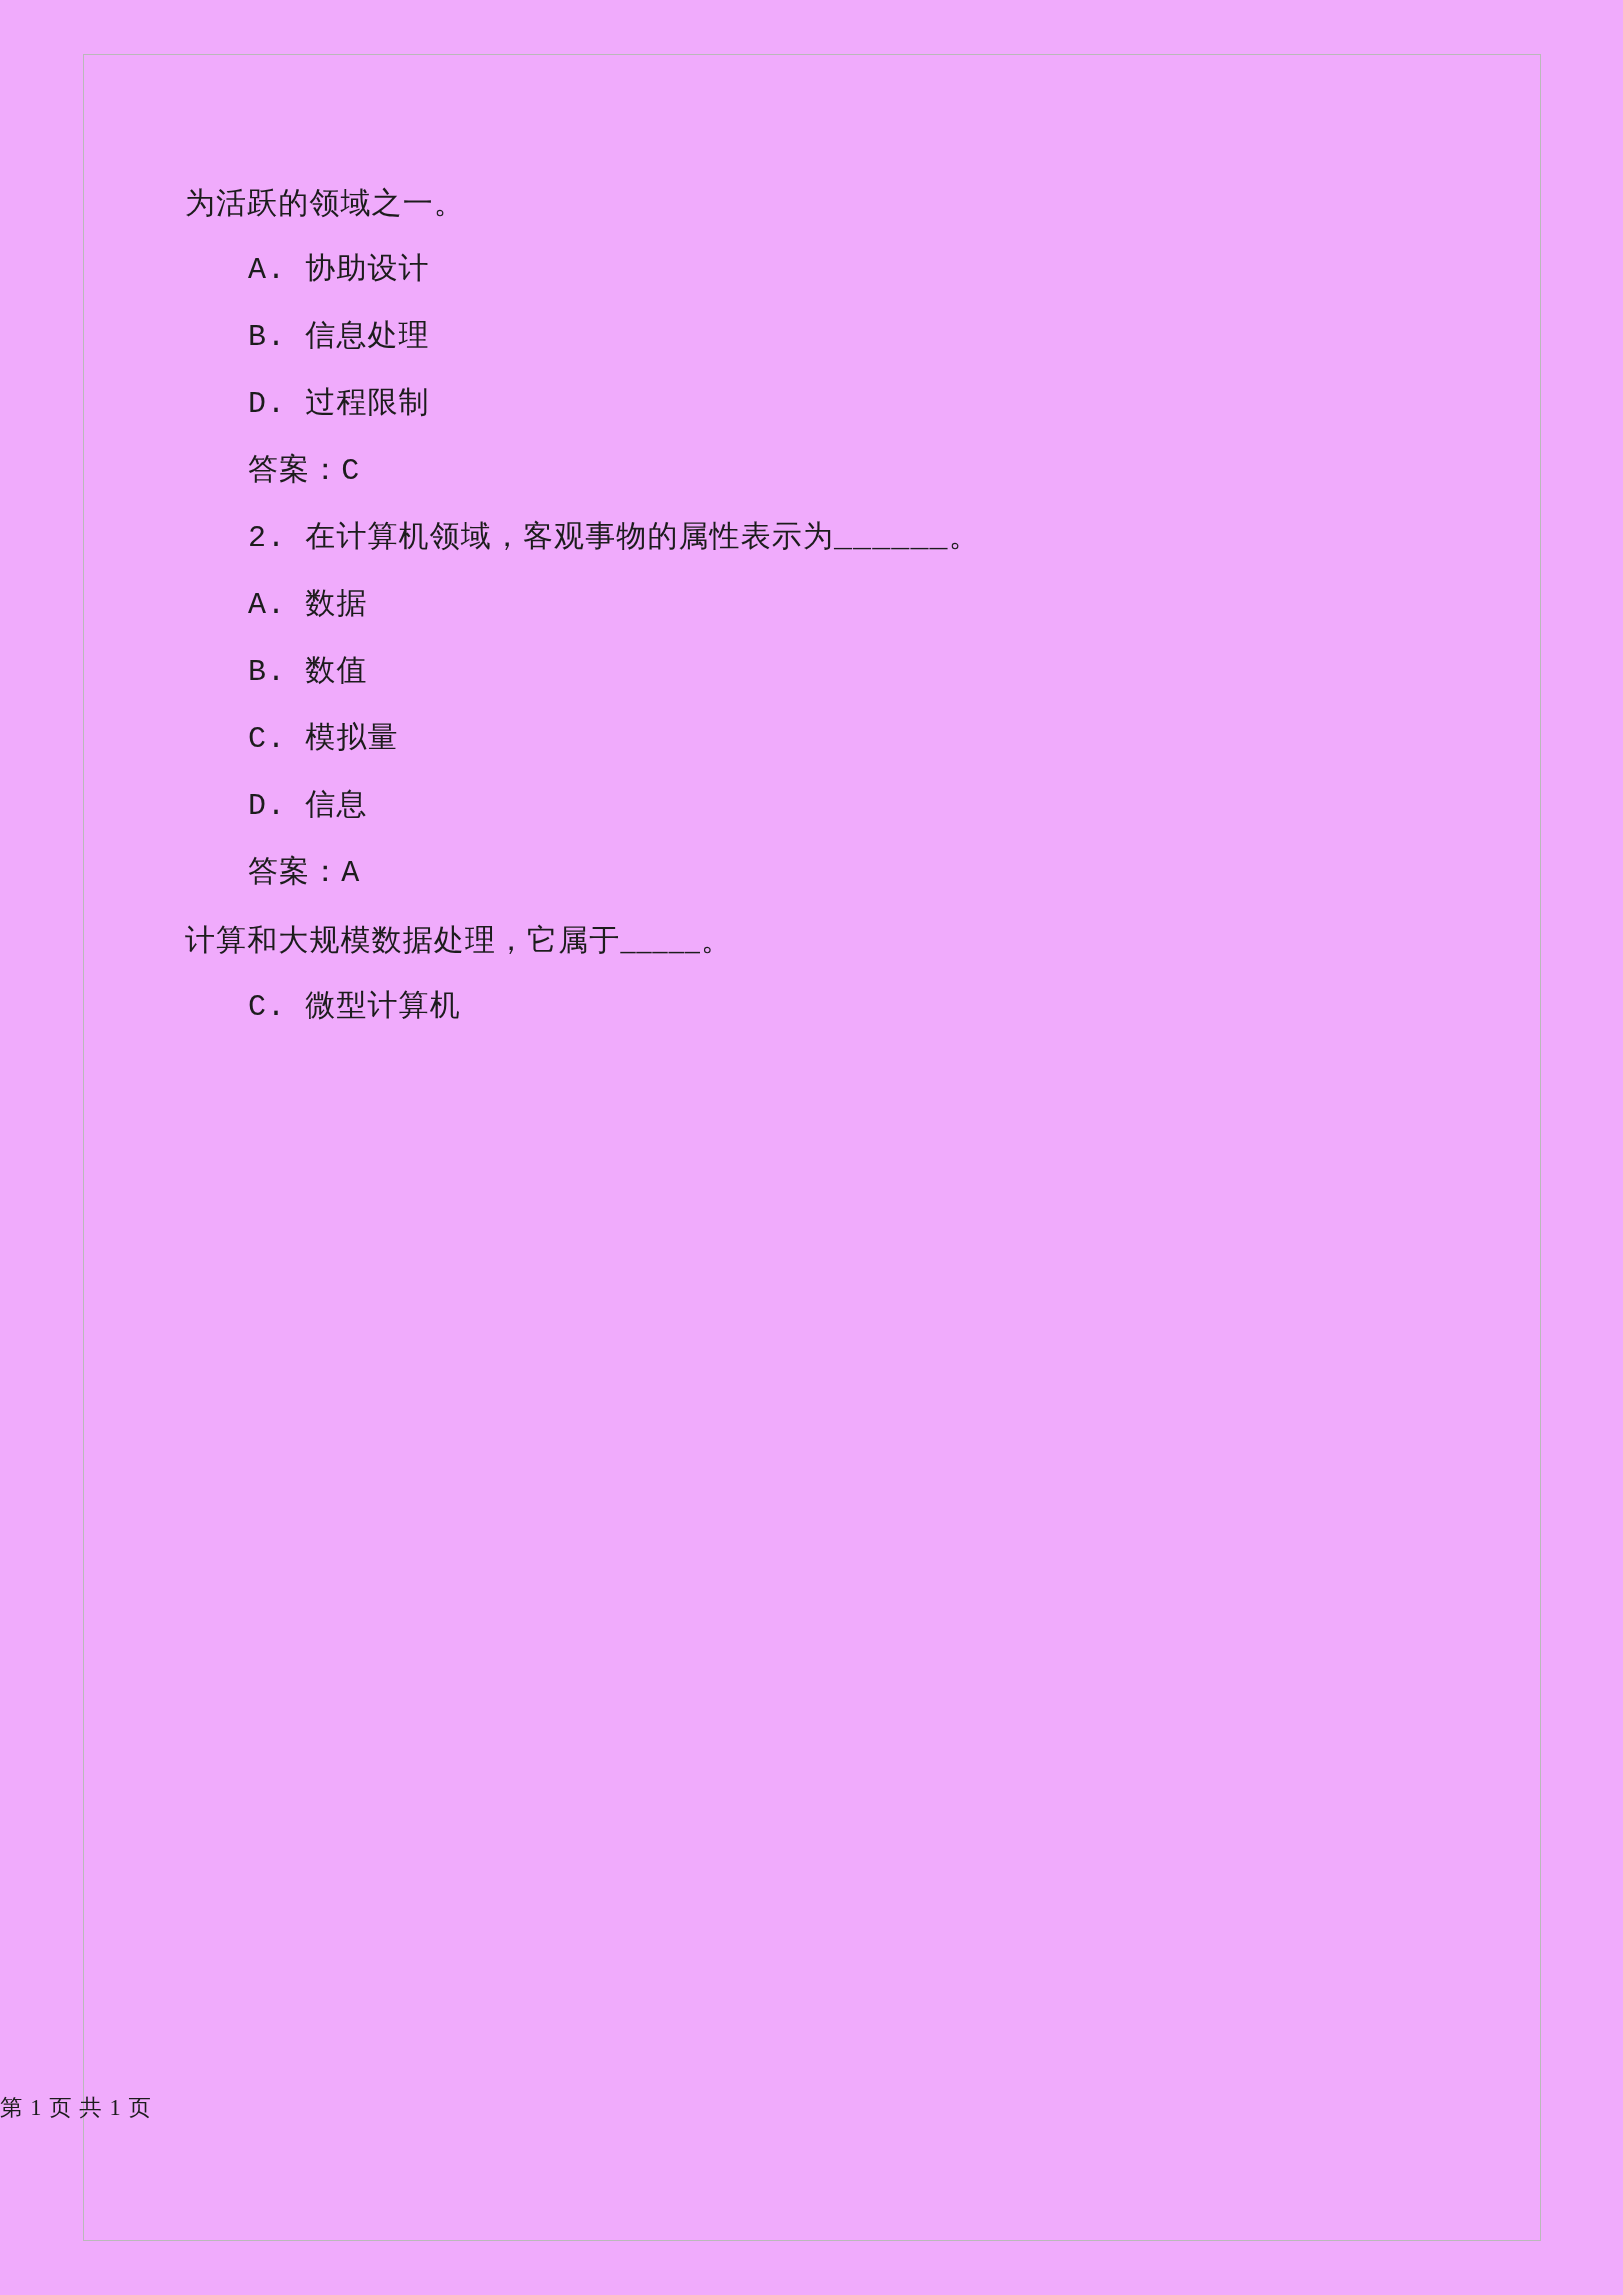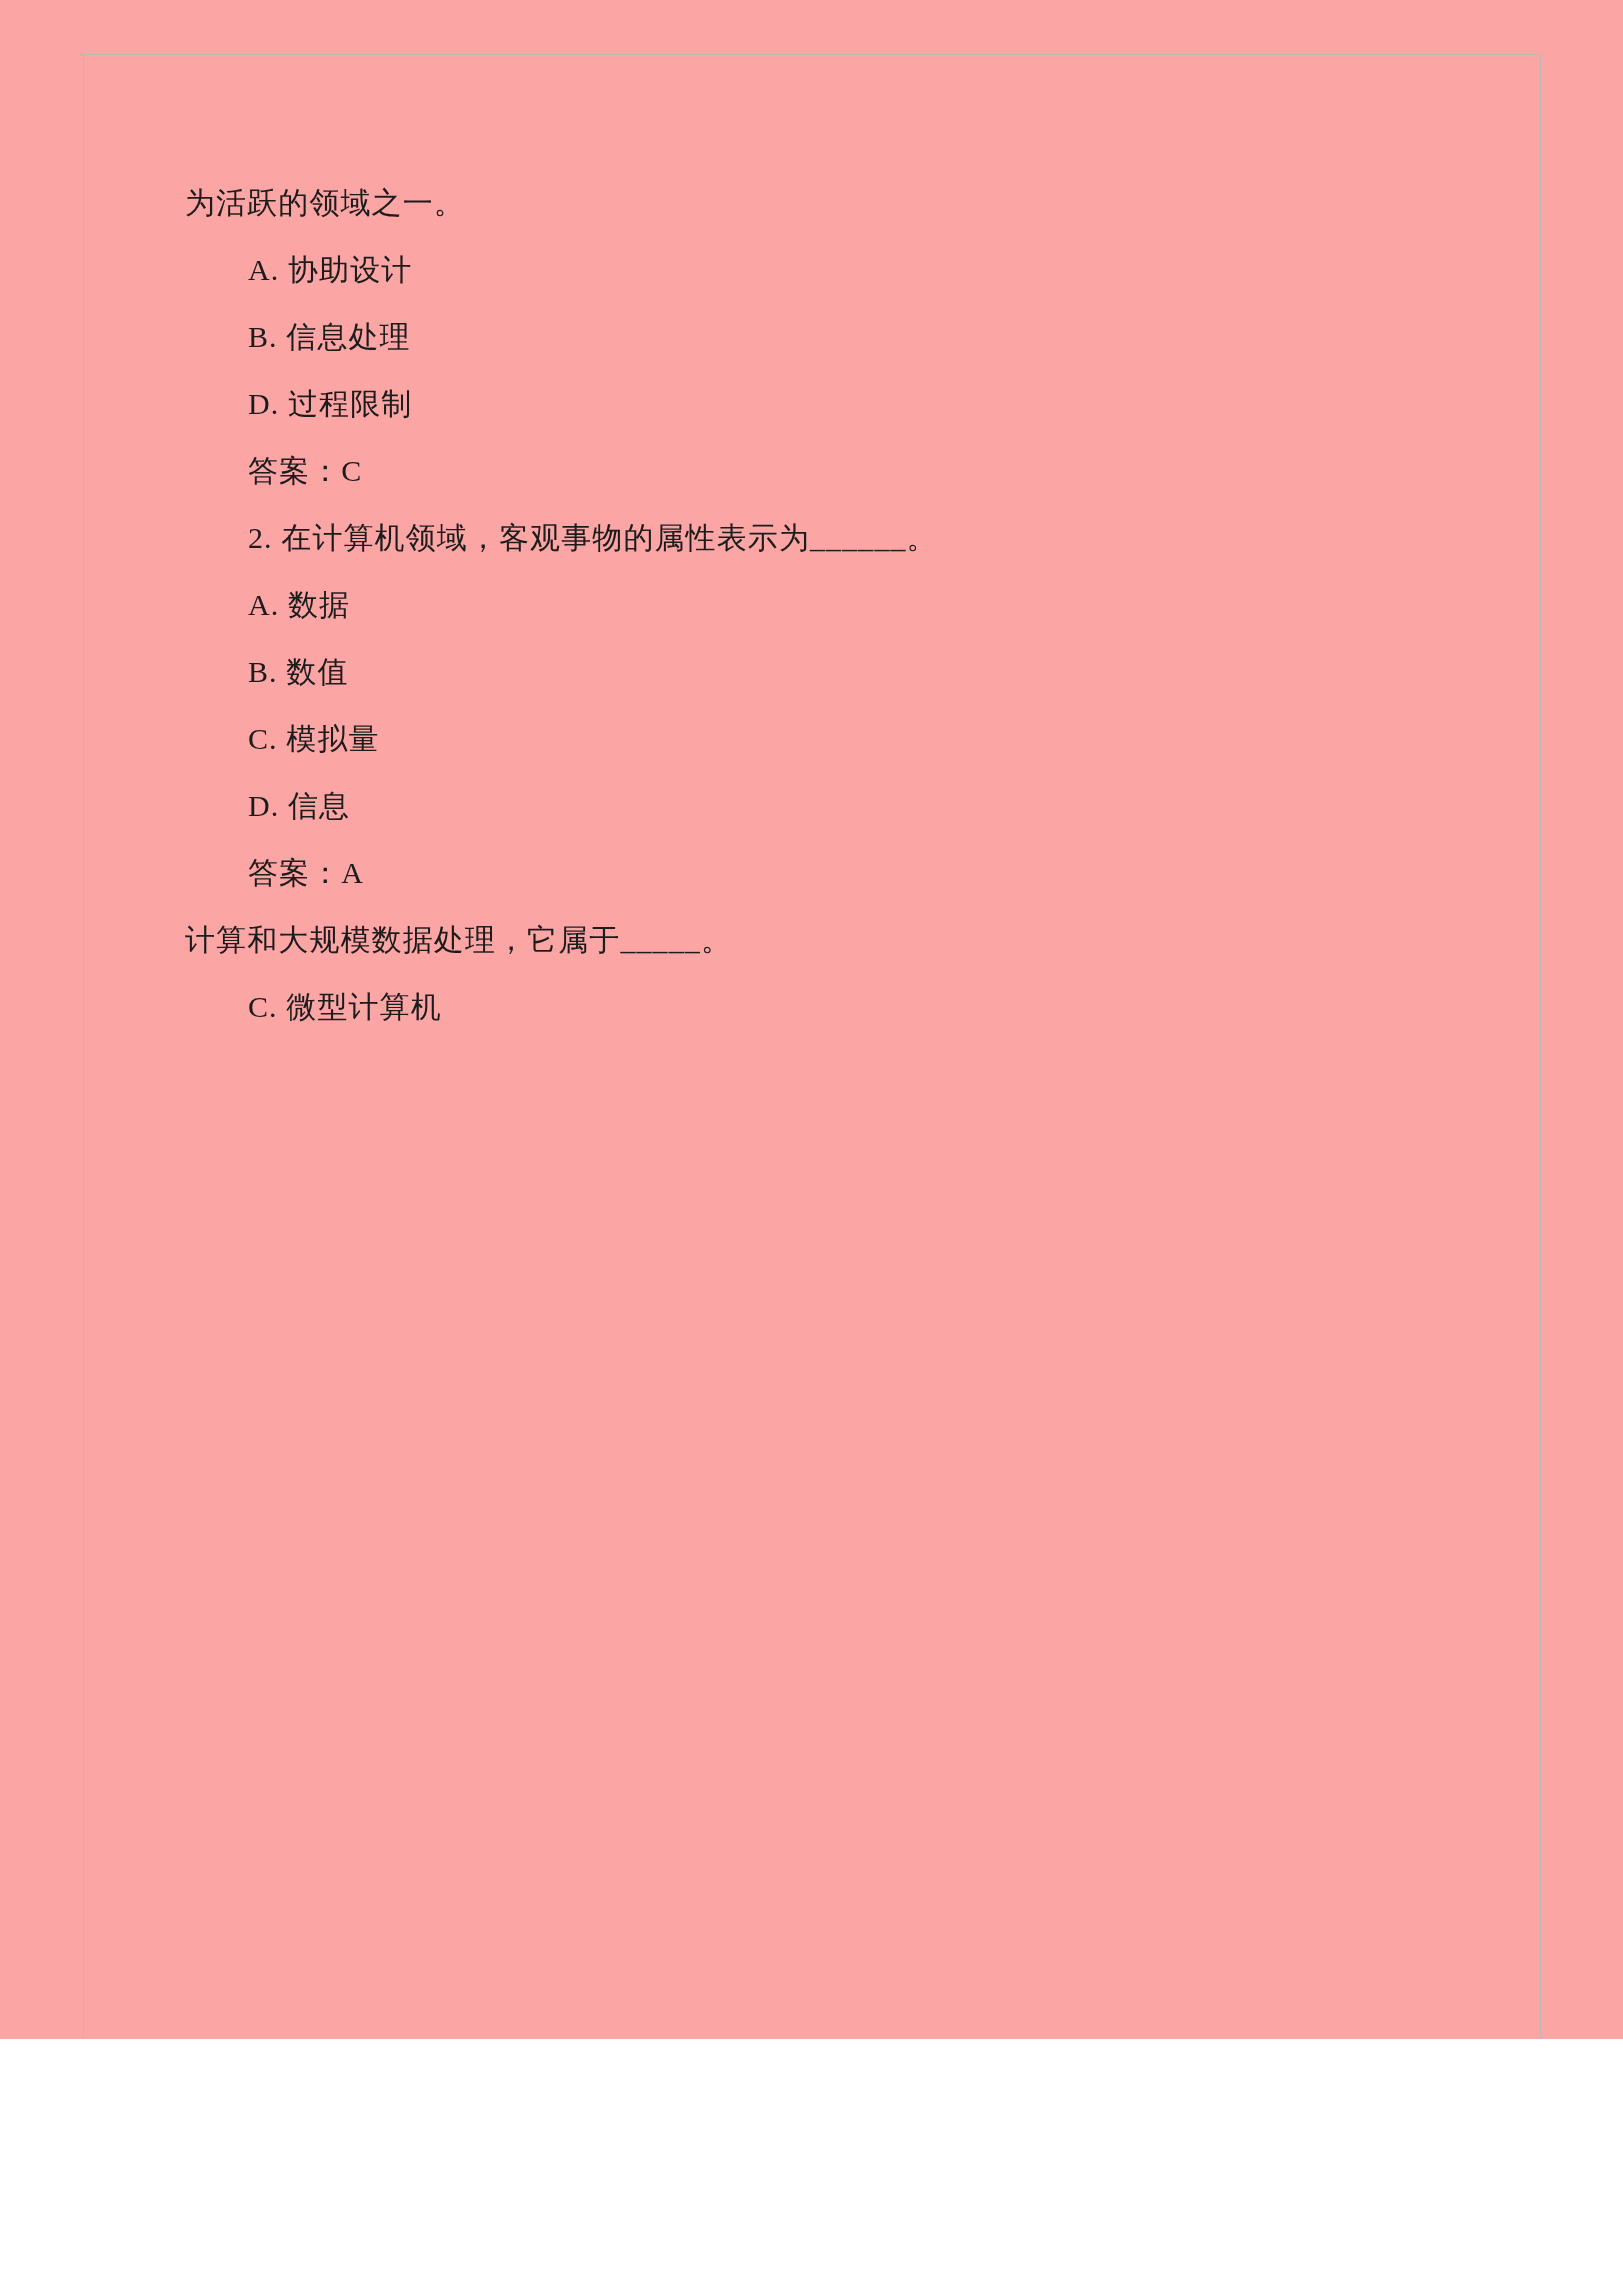--- a/index.html
+++ b/index.html
@@ -6,22 +6,22 @@
     margin: 0;
     padding: 0;
     background: #ffffff;
   }
   body {
     font-family: "Liberation Serif", serif;
   }
   .page {
     position: relative;
     width: 1623px;
-    height: 2039px;
-    background: #fca5a5;
+    height: 2295px;
+    background: #f0abfc;
     box-sizing: border-box;
   }
   .page-frame {
     position: absolute;
     left: 83px;
     top: 54px;
     width: 1458px;
     height: 2187px;
     border: 1.7px solid #b9b9b9;
     box-sizing: border-box;
@@ -36,20 +36,21 @@
     font-family: "Liberation Serif", serif;
     font-size: 30px;
     line-height: 36px;
     color: #1c1c1c;
     letter-spacing: 1.1px;
     margin: 0 0 31px 0;
     white-space: pre-wrap;
   }
   .indent {
     padding-left: 63px;
+    font-family: Liberation Mono, monospace;
   }
   .wrap-line {
     margin-bottom: 13.5px;
   }
   .footer {
     position: absolute;
     left: 0;
     right: 0;
     top: 2092px;
     font-family: "Liberation Serif", serif;

